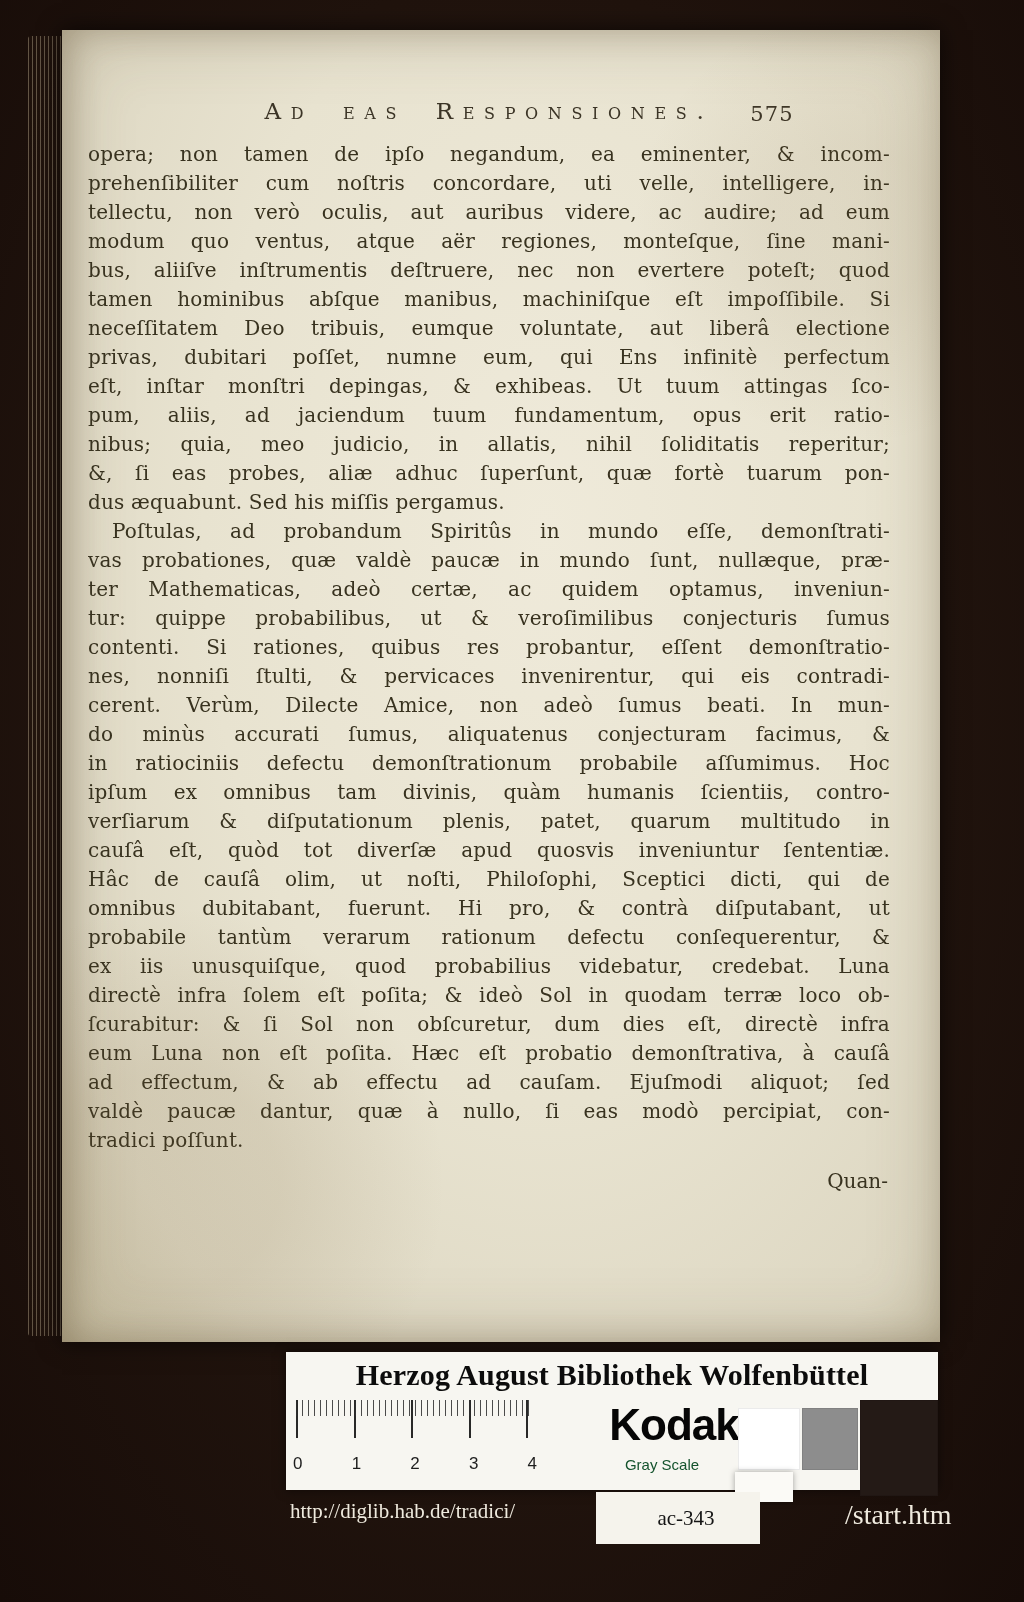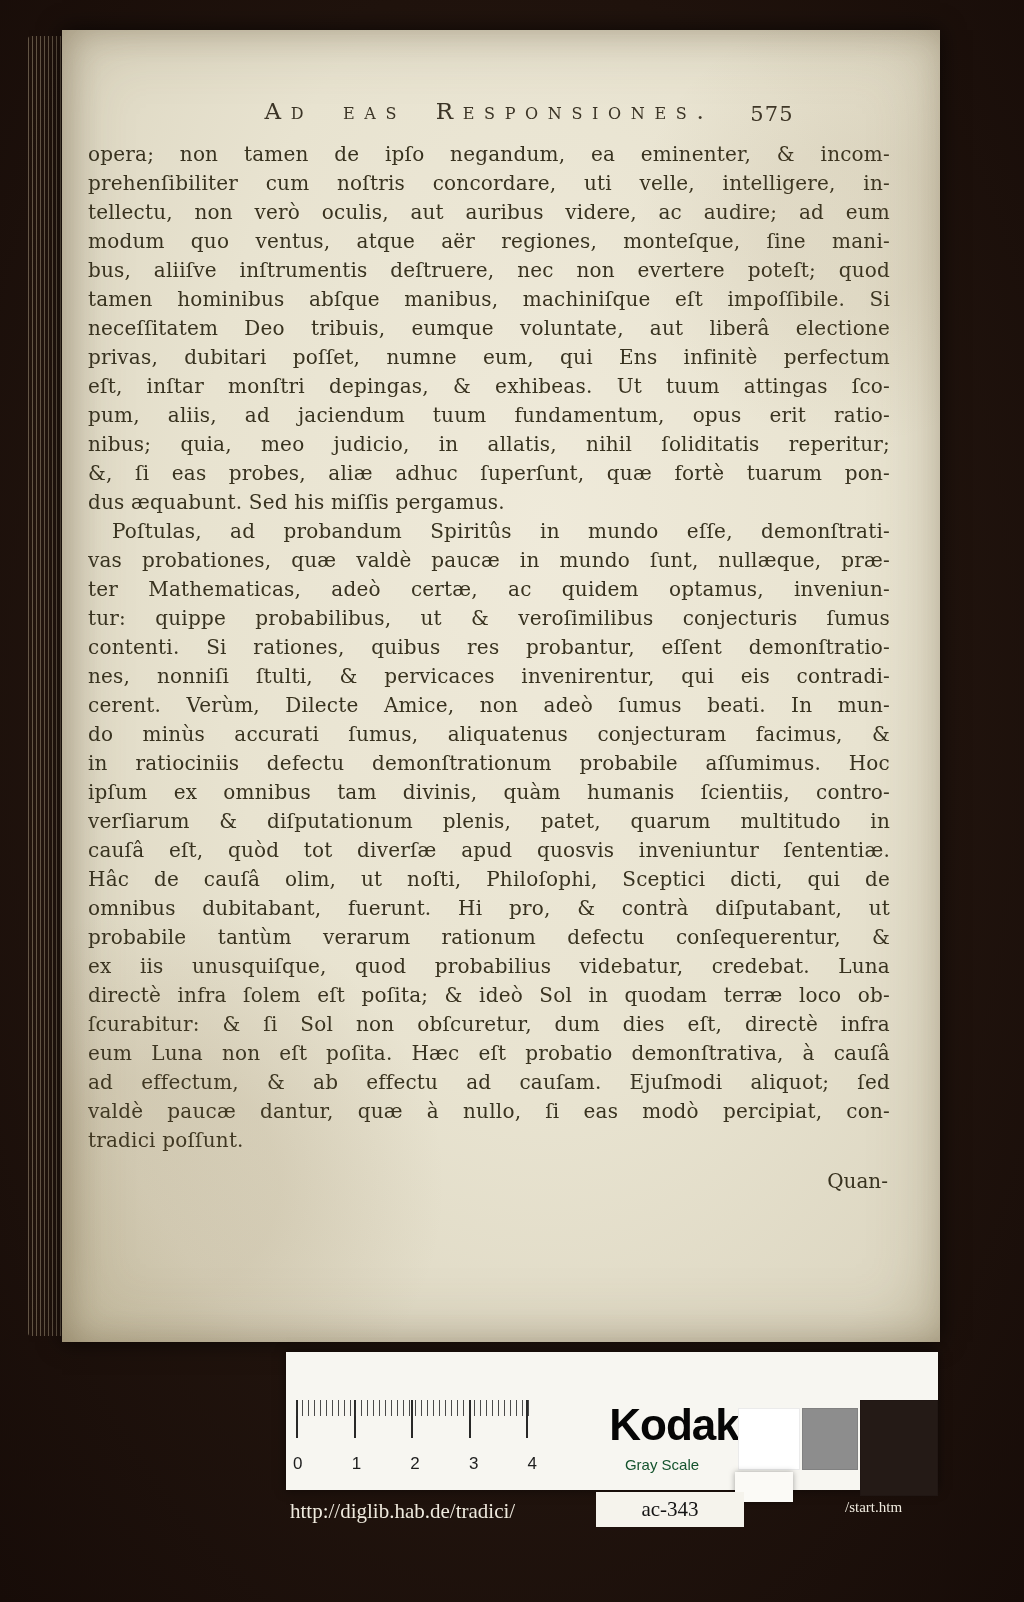--- a/index.html
+++ b/index.html
@@ -66,25 +66,25 @@
   .patch-0{left:0;top:8px;width:62px;height:62px;}
   .patch-1{left:64px;top:8px;width:56px;height:62px;}
   .patch-2{left:122px;top:0;width:78px;height:96px;}
   #patch-tab{position:absolute;left:449px;top:120px;width:58px;height:30px;
     background:#fbfaf6;box-shadow:0 0 6px rgba(0,0,0,.35);}
 
   
   #bottom-row{position:absolute;left:0;top:1492px;width:1024px;height:40px;color:#efeade;}
   #url-link{position:absolute;left:290px;top:7px;font-family:"Liberation Serif", serif;
     font-size:21px;}
-  #shelfmark-badge{position:absolute;left:596px;top:0;width:148px;height:35px;
+  #shelfmark-badge{position:absolute;left:596px;top:0;width:148px;height:52px;
     background:#f5f3ec;display:flex;align-items:center;justify-content:center;
-    color:#141414;font-family:"Liberation Serif", serif;font-size:21px;}
+    color:#141414;font-family:"Liberation Serif", serif;font-size:21px;padding-left:16px;}
   #start-link{position:absolute;left:845px;top:7px;font-family:"Liberation Serif", serif;
-    font-size:15px;}
+    font-size:28px;}
 </style>
 </head>
 <body>
 
 <div id="screen">
 
   <div id="page-edges"></div>
 
   <div id="book-page">
     <div id="text-area">
@@ -131,20 +131,21 @@
           <div class="line">valdè paucæ dantur, quæ à nullo, ſi eas modò percipiat, con-</div>
           <div class="line last-line">tradici poſſunt.</div>
         </div>
 
       <div id="catchword">Quan-</div>
 
     </div>
   </div>
 
   <div id="label-panel">
+    <div id="label-title">Herzog August Bibliothek Wolfenbüttel</div>
 
     <div id="ruler">
       <div id="ruler-cm-ticks"></div>
       <div id="ruler-mm-ticks"></div>
       <div id="ruler-numbers">
           <span>0</span>
           <span>1</span>
           <span>2</span>
           <span>3</span>
           <span>4</span>

